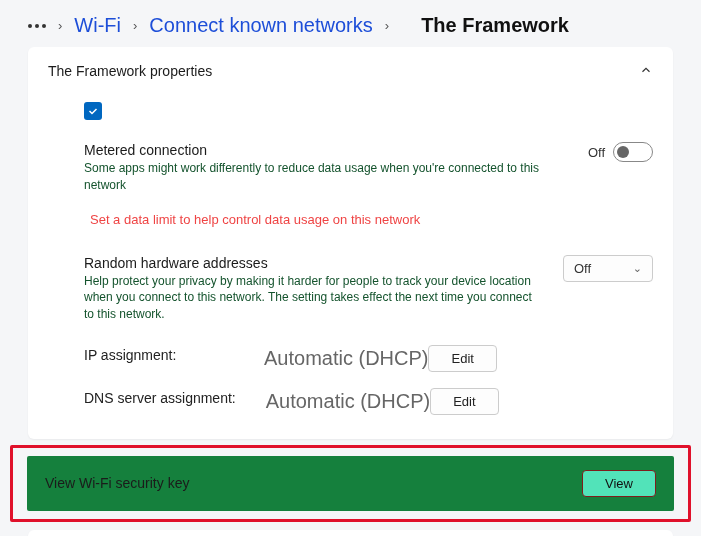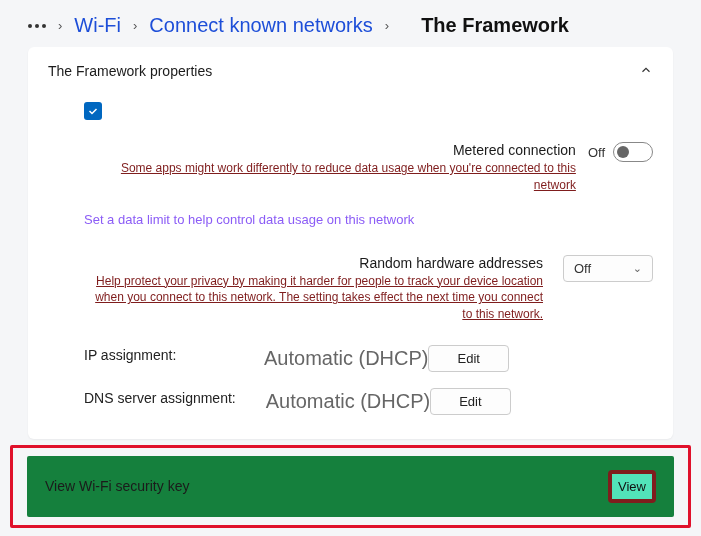--- a/index.html
+++ b/index.html
@@ -39,67 +39,67 @@
   .row-checkbox {
     display:flex; align-items:center; gap:10px;
     padding: 8px 0 14px 0;
   }
   .checkbox {
     width:18px; height:18px; border-radius:3px; background:#0067C0;
     display:flex; align-items:center; justify-content:center;
   }
   .checkbox svg { width:12px; height:12px; }
   .section { padding: 8px 0 14px 0; }
-  .row-flex { display:flex; justify-content:space-between; align-items:flex-start; gap:12px;text-align:right; }
+  .row-flex { display:flex; justify-content:space-between; align-items:flex-start; gap:20px; }
   .title-sm { font-size:14px; color:#1b1b1b; margin-bottom:2px; }
-  .subtext { font-size:12px; color:#7f1d1d; line-height:1.4;text-decoration:underline; }
+  .subtext { font-size:12px; color:#14532d; line-height:1.4; }
   .toggle-wrap { display:flex; align-items:center; gap:8px; }
   .toggle-label { font-size:13px; color:#333; }
   .toggle {
     width:40px; height:20px; border-radius:20px; background:#fff;
     border:1px solid #888; position:relative;
   }
   .toggle .knob {
     width:12px; height:12px; border-radius:50%; background:#666;
     position:absolute; left:3px; top:3px;
   }
-  .link { color:#8b5cf6; font-size:13px; cursor:pointer; display:inline-block; margin:4px 0 10px 0;}
+  .link { color:#ef4444; font-size:13px; cursor:pointer; display:inline-block; margin:4px 0 10px 6px;}
   .select-box {
     border:1px solid #ccc; border-radius:4px; background:#fdfdfd;
     padding:5px 10px; min-width:90px; font-size:13px;
     display:flex; justify-content:space-between; align-items:center; gap:14px;
   }
   .select-box .sv { color:#333; }
   .select-box .caret { color:#666; font-size:11px; }
   .kv-row {
     display:flex; justify-content:flex-start; align-items:center;
     padding: 8px 0;
   }
   .kv-left { display:flex; gap:30px; }
   .kv-key { font-size:14px; color:#222; min-width:150px;}
   .kv-val { font-size:20px; color:#666; }
   .btn {
     border:1px solid #ccc; background:#fdfdfd; border-radius:4px;
-    padding:5px 28px; font-size:13px; color:#222; cursor:pointer;
+    padding:5px 22px; font-size:13px; color:#222; cursor:pointer;
   }
   .highlight-wrap {
     margin: 6px 10px 8px 10px;
     border: 3px solid #e0112b;
     border-radius:2px;
     padding: 8px 14px;
   }
   .security-row {
     background:#15803d;
     border-radius:2px;
     padding:14px 18px;
     display:flex; justify-content:space-between; align-items:center;
   }
   .btn-highlight {
-    border:4px solid #7f1d1d; background:#52e3b9; border-radius:4px;
-    padding:5px 6px; font-size:13px; color:#111; cursor:pointer;
+    border:1px solid #7f1d1d; background:#52e3b9; border-radius:4px;
+    padding:5px 22px; font-size:13px; color:#111; cursor:pointer;
   }
   .adv-row {
     background:#fff;
     margin: 0 28px 16px 28px;
     border-radius:6px;
     box-shadow: 0 1px 2px rgba(0,0,0,0.05);
     padding:14px 20px;
     display:flex; justify-content:space-between; align-items:center;
   }
 </style>

